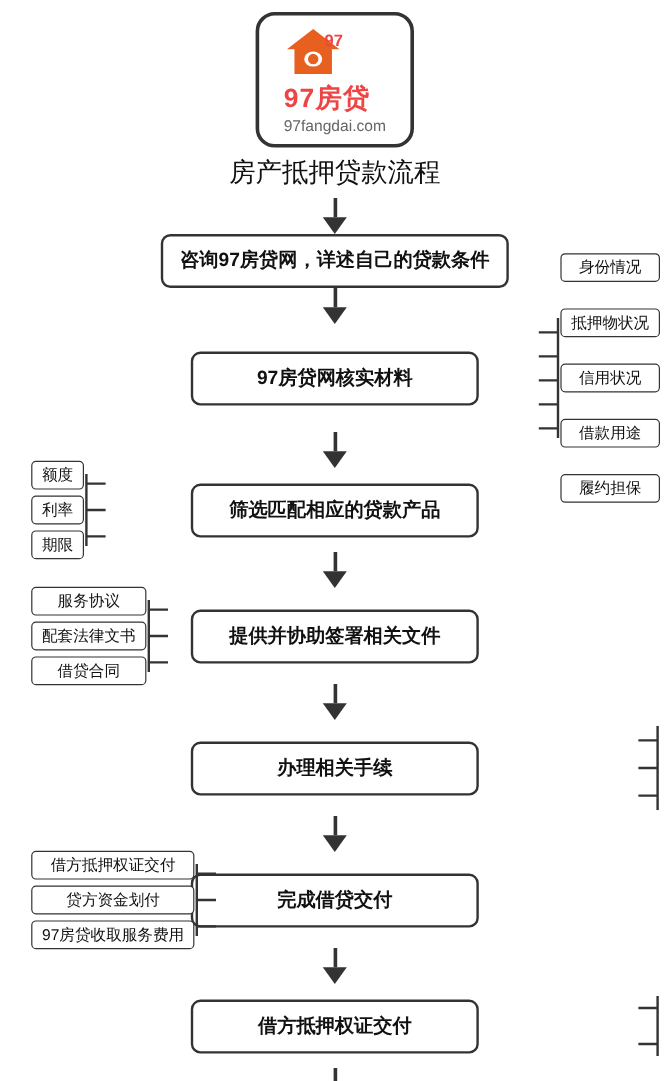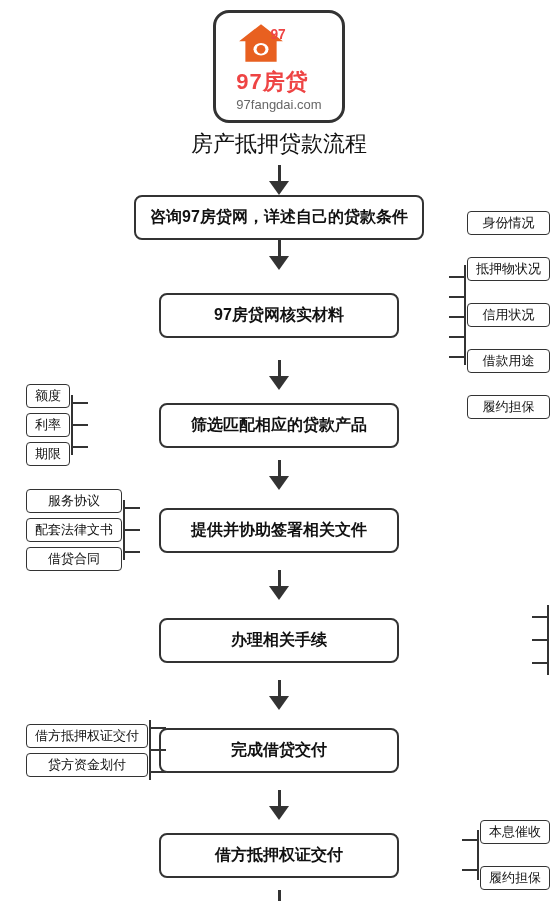--- a/index.html
+++ b/index.html
@@ -271,20 +271,21 @@
     <div class="arrow-line" style="height:16px;"></div>
     <div class="arrow"></div>
   </div>
 
   <div class="row-with-sides" style="min-height:80px;">
     <div class="main-box">完成借贷交付</div>
     <div class="left-group">
       <div class="tags-col">
         <div class="side-tag">借方抵押权证交付</div>
         <div class="side-tag">贷方资金划付</div>
+        <div class="side-tag">97房贷收取服务费用</div>
       </div>
       <svg width="22" height="80">
         <line x1="2" y1="10" x2="2" y2="70" stroke="#333" stroke-width="2"></line>
         <line x1="2" y1="18" x2="18" y2="18" stroke="#333" stroke-width="2"></line>
         <line x1="2" y1="40" x2="18" y2="40" stroke="#333" stroke-width="2"></line>
         <line x1="2" y1="62" x2="18" y2="62" stroke="#333" stroke-width="2"></line>
       </svg>
     </div>
   </div>
 
@@ -294,24 +295,20 @@
   </div>
 
   <div class="row-with-sides" style="min-height:70px;">
     <div class="main-box">借方抵押权证交付</div>
     <div class="right-group">
       <svg width="22" height="70">
         <line x1="20" y1="10" x2="20" y2="60" stroke="#333" stroke-width="2"></line>
         <line x1="4" y1="20" x2="20" y2="20" stroke="#333" stroke-width="2"></line>
         <line x1="4" y1="50" x2="20" y2="50" stroke="#333" stroke-width="2"></line>
       </svg>
-      <div class="tags-col">
-        <div class="side-tag">本息催收</div>
-        <div class="side-tag">履约担保</div>
-      </div>
     </div>
   </div>
 
   <div class="arrow-connector">
     <div class="arrow-line" style="height:16px;"></div>
 
   </div>
 
 </div>
 

